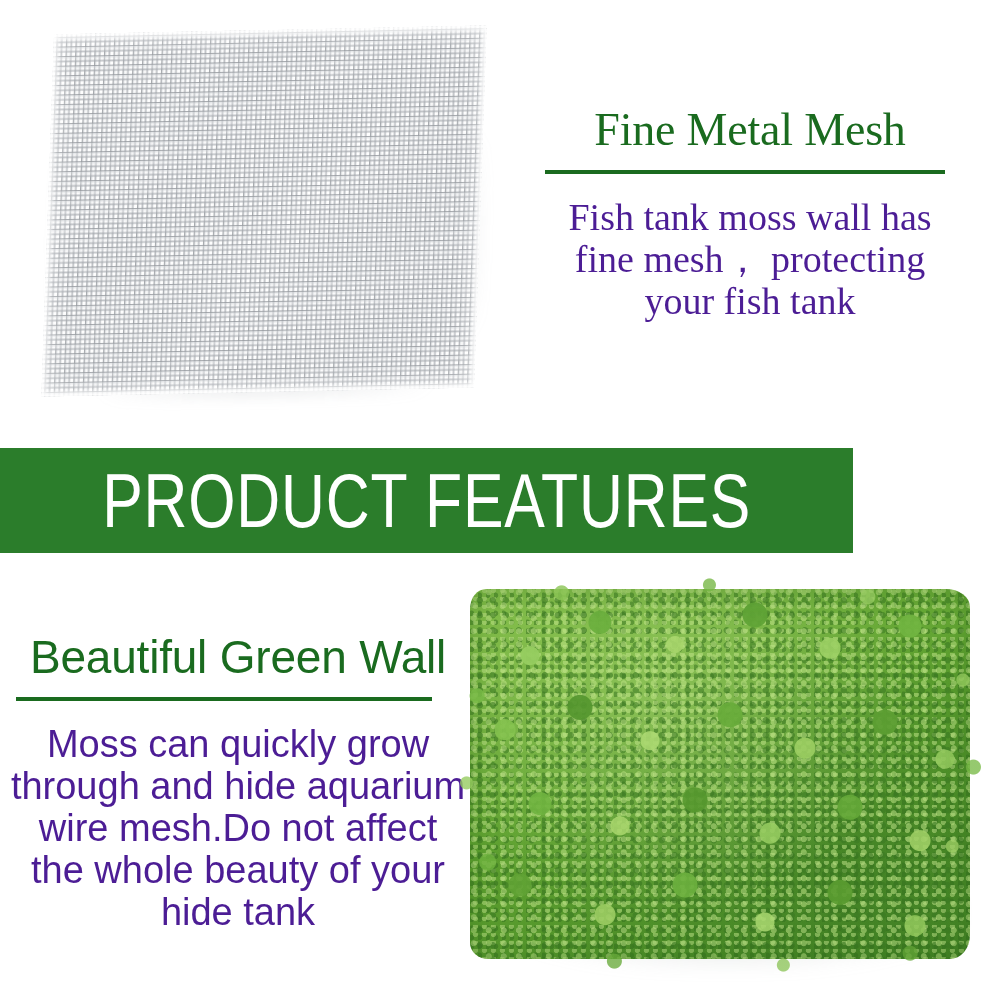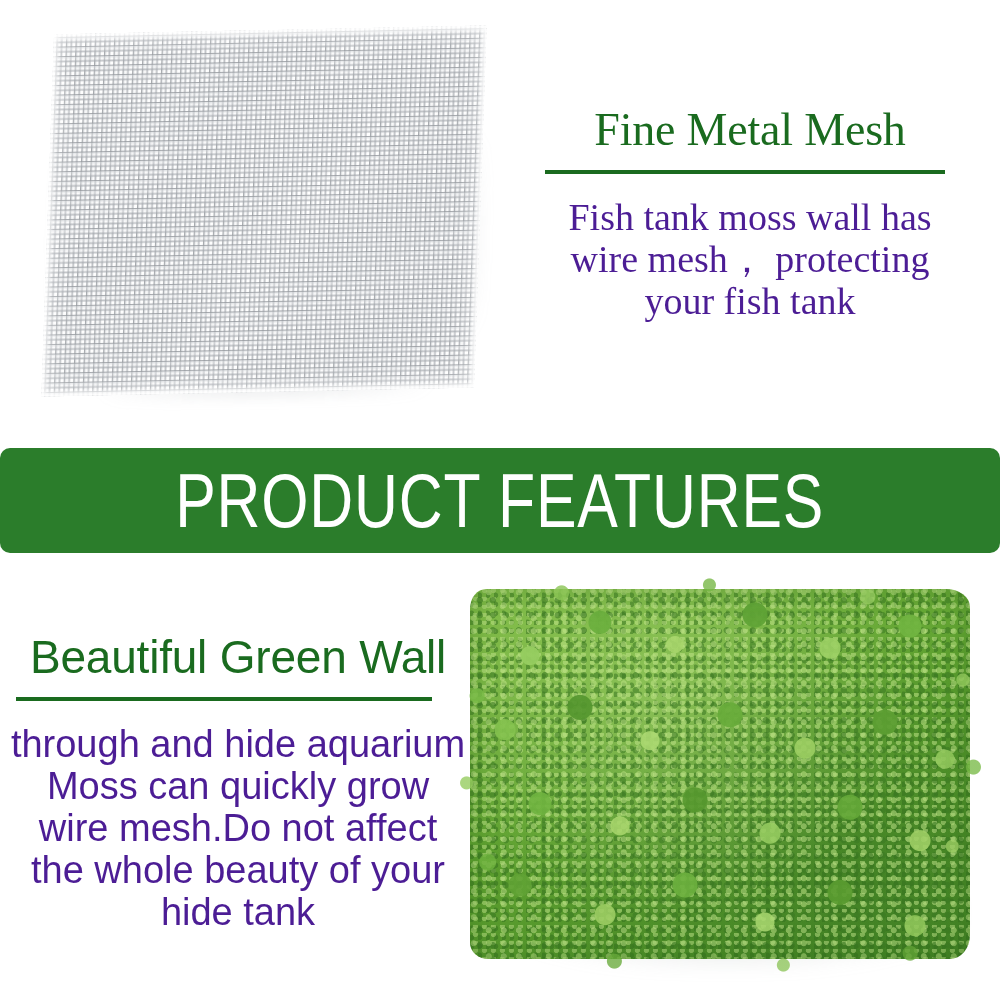--- a/index.html
+++ b/index.html
@@ -112,26 +112,25 @@
     line-height: 42px;
     font-weight: 400;
     margin-top: 22px;
   }
   .body-text .ln { display: block; white-space: nowrap; }
 
   
   .banner {
     position: absolute;
     left: 0; top: 448px;
-    width: 1000px; height: 105px;
+    width: 853px; height: 105px;
     background: #2b7d2b;
     display: flex;
     align-items: center;
     justify-content: center;
-    border-radius: 10px;
   }
   .banner-title {
     color: #ffffff;
     font-size: 76px;
     line-height: 76px;
     font-weight: 400;
     letter-spacing: 1px;
     transform: scaleX(0.80);
     transform-origin: center;
     white-space: nowrap;
@@ -240,38 +239,38 @@
       <div class="mesh-shadow"></div>
       <div class="mesh"></div>
       <div class="mesh-edge"></div>
     </div>
 
     <div class="txt-block-top">
       <div class="heading">Fine Metal Mesh</div>
       <div class="rule rule-top"></div>
       <div class="body-text">
         <span class="ln">Fish tank moss wall has</span>
-        <span class="ln">wire mesh， protecting</span>
+        <span class="ln">fine mesh， protecting</span>
         <span class="ln">your fish tank</span>
       </div>
     </div>
   </div>
 
   <div class="banner">
     <div class="banner-title">PRODUCT FEATURES</div>
   </div>
 
   <div class="panel-bottom">
 
     <div class="txt-block-bottom">
       <div class="heading">Beautiful Green Wall</div>
       <div class="rule rule-bottom"></div>
       <div class="body-text">
+        <span class="ln">Moss can quickly grow</span>
         <span class="ln">through and hide aquarium</span>
-        <span class="ln">Moss can quickly grow</span>
         <span class="ln">wire mesh.Do not affect</span>
         <span class="ln">the whole beauty of your</span>
         <span class="ln">hide tank</span>
       </div>
     </div>
 
     <div class="moss-wrap">
       <div class="moss-shadow"></div>
       <div class="moss"></div>
       <div class="moss-fringe"></div>

